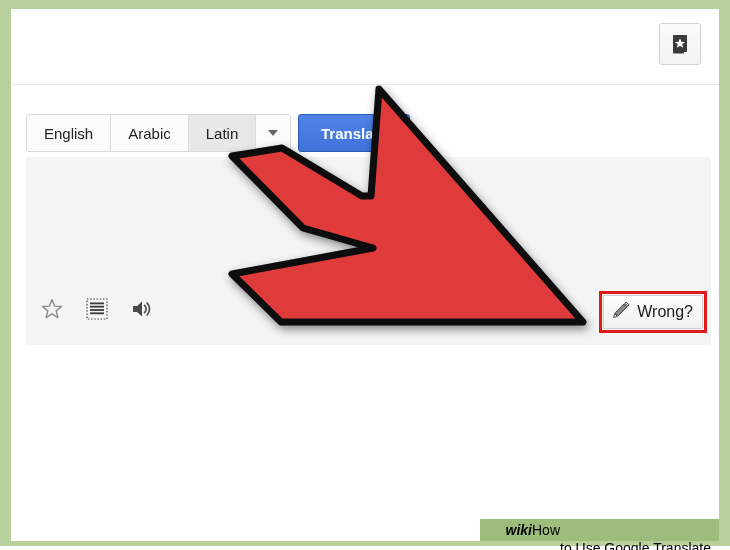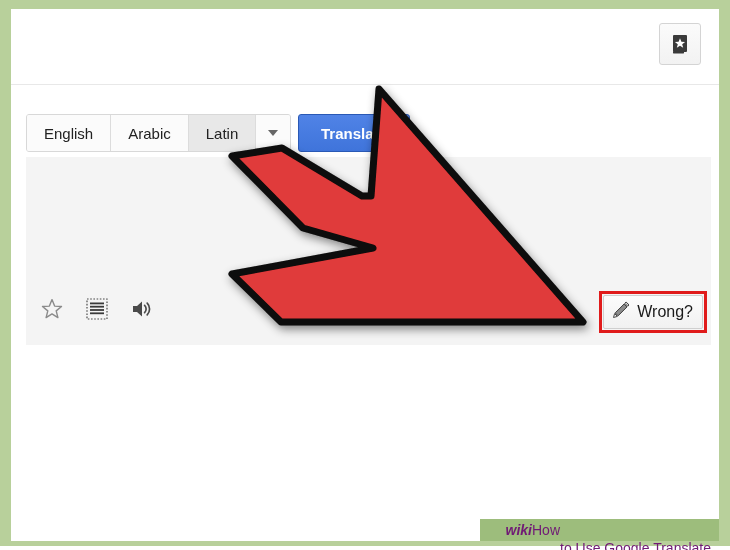--- a/index.html
+++ b/index.html
@@ -180,21 +180,21 @@
 
   
   #watermark {
     position: absolute;
     right: 11px; bottom: 9px;
     height: 22px;
     display: flex;
     align-items: center;
     padding: 0 8px 0 26px;
     background: #9dbd7c;
-    color: #701a75;
+    color: #000000;
     font-size: 14px;
     box-sizing: border-box;
     white-space: nowrap;
   }
   #watermark .wm-wiki { font-weight: bold; font-style: italic; }
   #watermark .wm-how { font-weight: normal; }
   #watermark .wm-rest { font-weight: normal; margin-top: 36px; }
 </style>
 </head>
 <body>

